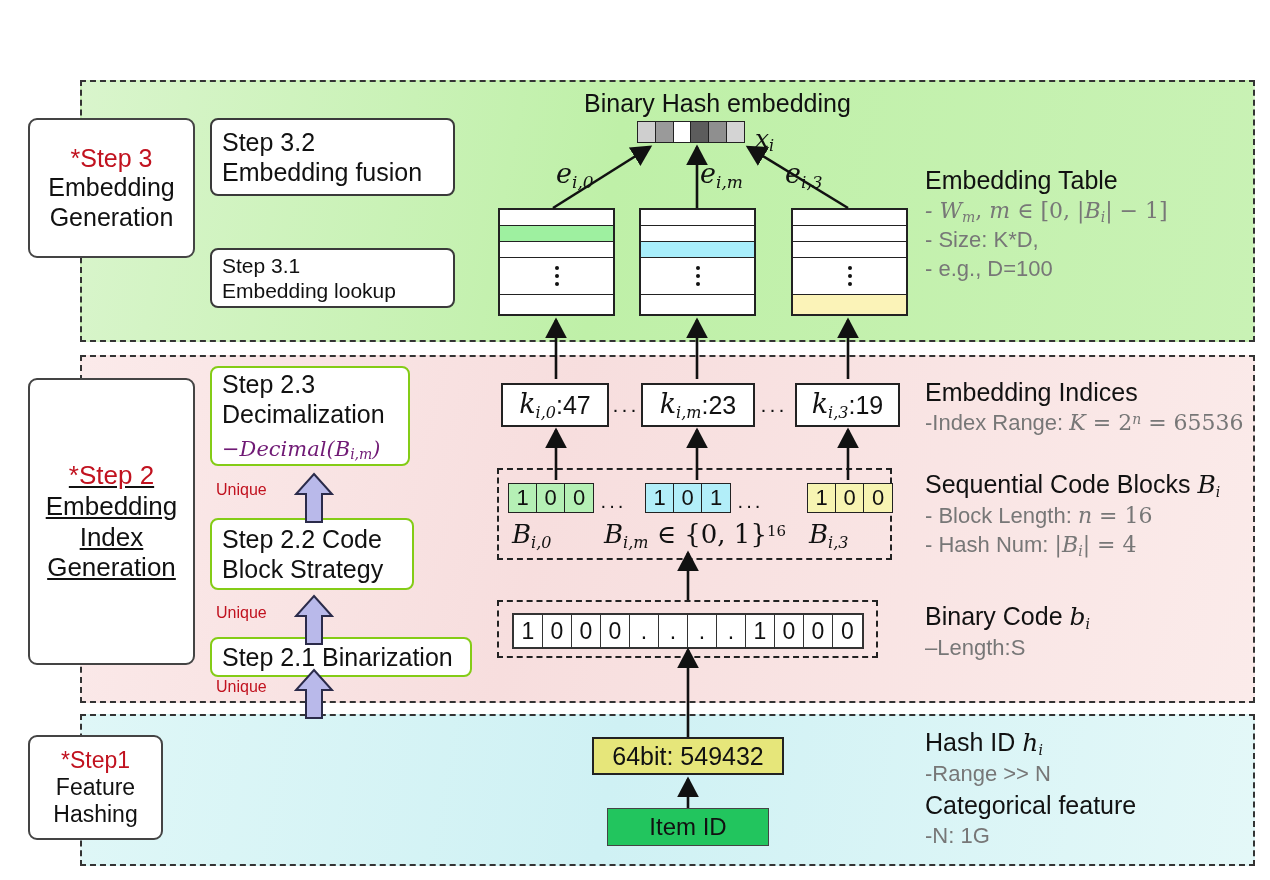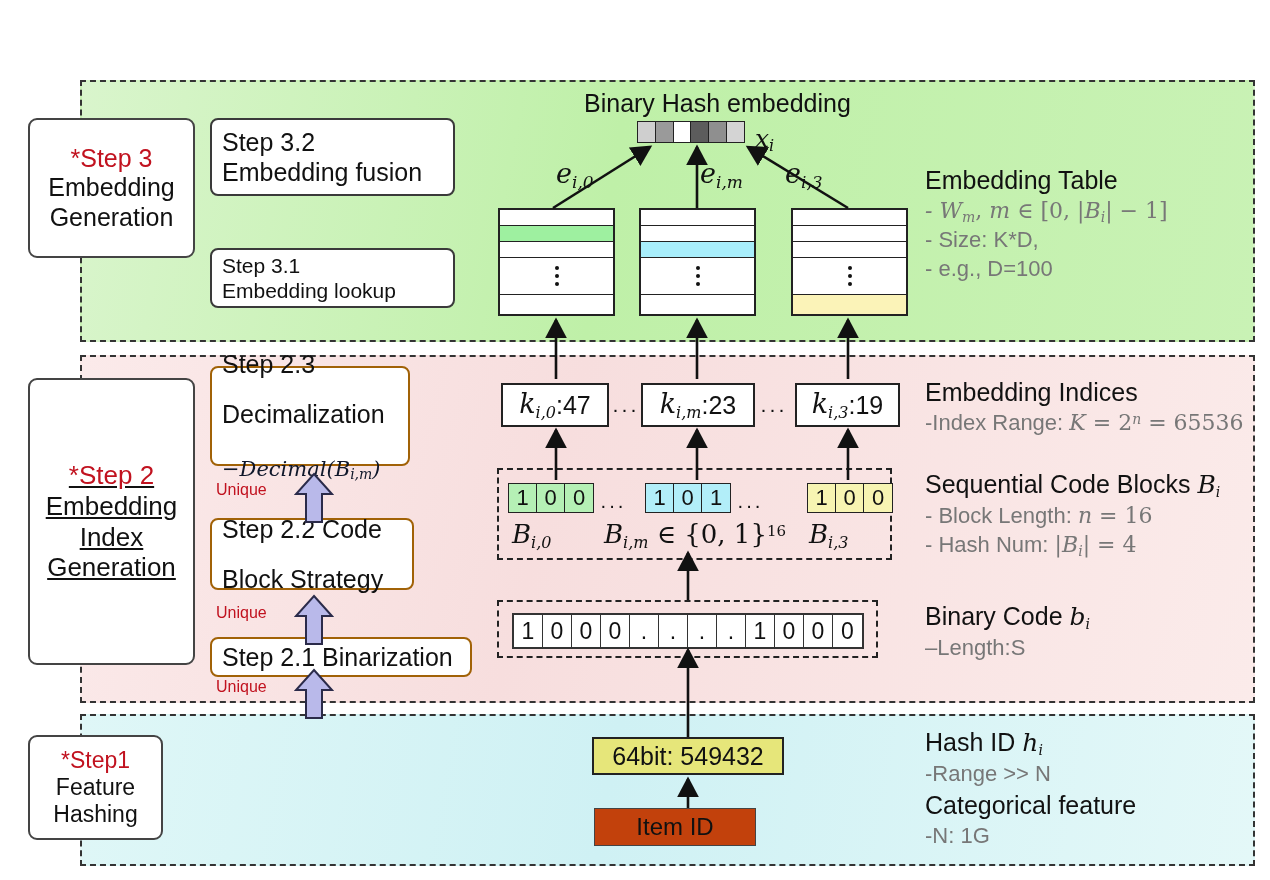--- a/index.html
+++ b/index.html
@@ -27,27 +27,27 @@
   .step-card .hd{color:#c1121f;font-weight:400;}
   #card-step3{left:28px;top:118px;width:167px;height:140px;font-size:25px;}
   #card-step2{left:28px;top:378px;width:167px;height:287px;font-size:26px;text-decoration:underline;}
   #card-step1{left:28px;top:735px;width:135px;height:105px;font-size:23px;}
 
   
   .sub-box{position:absolute;background:#fff;box-sizing:border-box;
     border-radius:8px;color:#111;display:flex;flex-direction:column;
     justify-content:center;padding:4px 10px;line-height:1.2;}
   .sub-box.gray{border:2px solid #3a3a3a;}
-  .sub-box.green{border:2px solid #a16207;gap:20px;}
+  .sub-box.green{border:2px solid #84cc16;}
   #box32{left:210px;top:118px;width:245px;height:78px;font-size:25px;}
   #box31{left:210px;top:248px;width:245px;height:60px;font-size:21px;}
   #box23{left:210px;top:366px;width:200px;height:100px;font-size:25px;}
   #box22{left:210px;top:518px;width:204px;height:72px;font-size:25px;}
   #box21{left:210px;top:637px;width:262px;height:40px;font-size:25px;}
-  .decimal-line{color:#0f172a;font-family:"DejaVu Serif",serif;font-style:italic;
+  .decimal-line{color:#701a75;font-family:"DejaVu Serif",serif;font-style:italic;
     font-size:21px;margin-top:8px;}
   .decimal-line .sub{font-size:14px;vertical-align:-3px;font-style:italic;}
 
   
   .uniq{position:absolute;color:#c1121f;font-size:16px;}
   #uniq1{left:216px;top:481px;}
   #uniq2{left:216px;top:604px;}
   #uniq3{left:216px;top:678px;}
   .parrow{position:absolute;width:40px;height:52px;}
   #parr1{left:294px;top:472px;}
@@ -134,22 +134,22 @@
     border:2px solid #333;box-sizing:border-box;background:#fff;}
   #bincode .bit{width:29px;height:32px;border-right:1.5px solid #333;
     box-sizing:border-box;display:flex;align-items:center;justify-content:center;
     font-size:23px;color:#111;}
   #bincode .bit:last-child{border-right:none;}
 
   
   #hashid-box{position:absolute;left:592px;top:737px;width:192px;height:38px;
     background:#e6e67a;border:2px solid #222;box-sizing:border-box;
     display:flex;align-items:center;justify-content:center;font-size:25px;color:#111;}
-  #itemid-box{position:absolute;left:594px;top:808px;width:162px;height:38px;
-    background:#c2410c;border:1.5px solid #444;box-sizing:border-box;
+  #itemid-box{position:absolute;left:607px;top:808px;width:162px;height:38px;
+    background:#22c55e;border:1.5px solid #444;box-sizing:border-box;
     display:flex;align-items:center;justify-content:center;font-size:24px;color:#111;}
 
   
   .ann{position:absolute;color:#111;}
   .ann .h{font-size:25px;color:#111;display:block;margin-bottom:2px;}
   .ann .d{font-size:22px;color:#777;display:block;line-height:1.3;}
   .ann .m{font-family:"DejaVu Serif",serif;font-style:italic;}
   .ann .m .sub{font-size:14px;vertical-align:-4px;font-style:italic;}
   .ann .m .up{font-size:14px;vertical-align:6px;font-style:italic;}
   .ann .m .rm{font-style:normal;}

